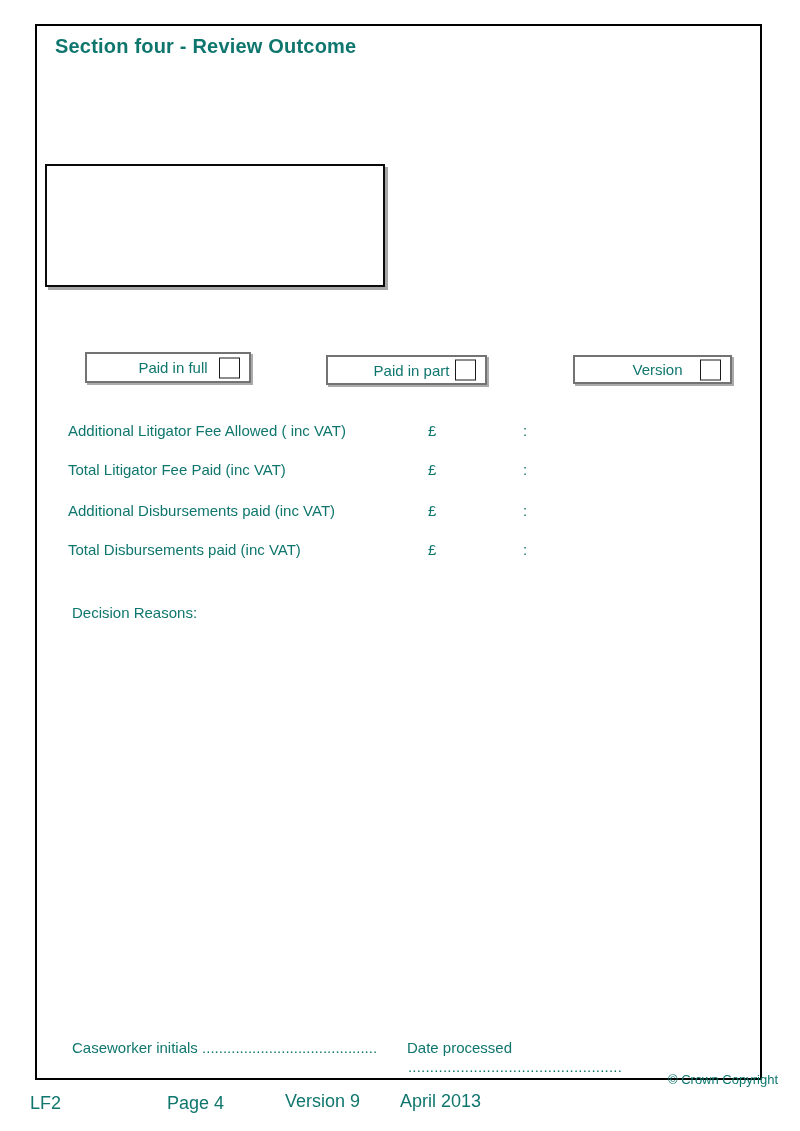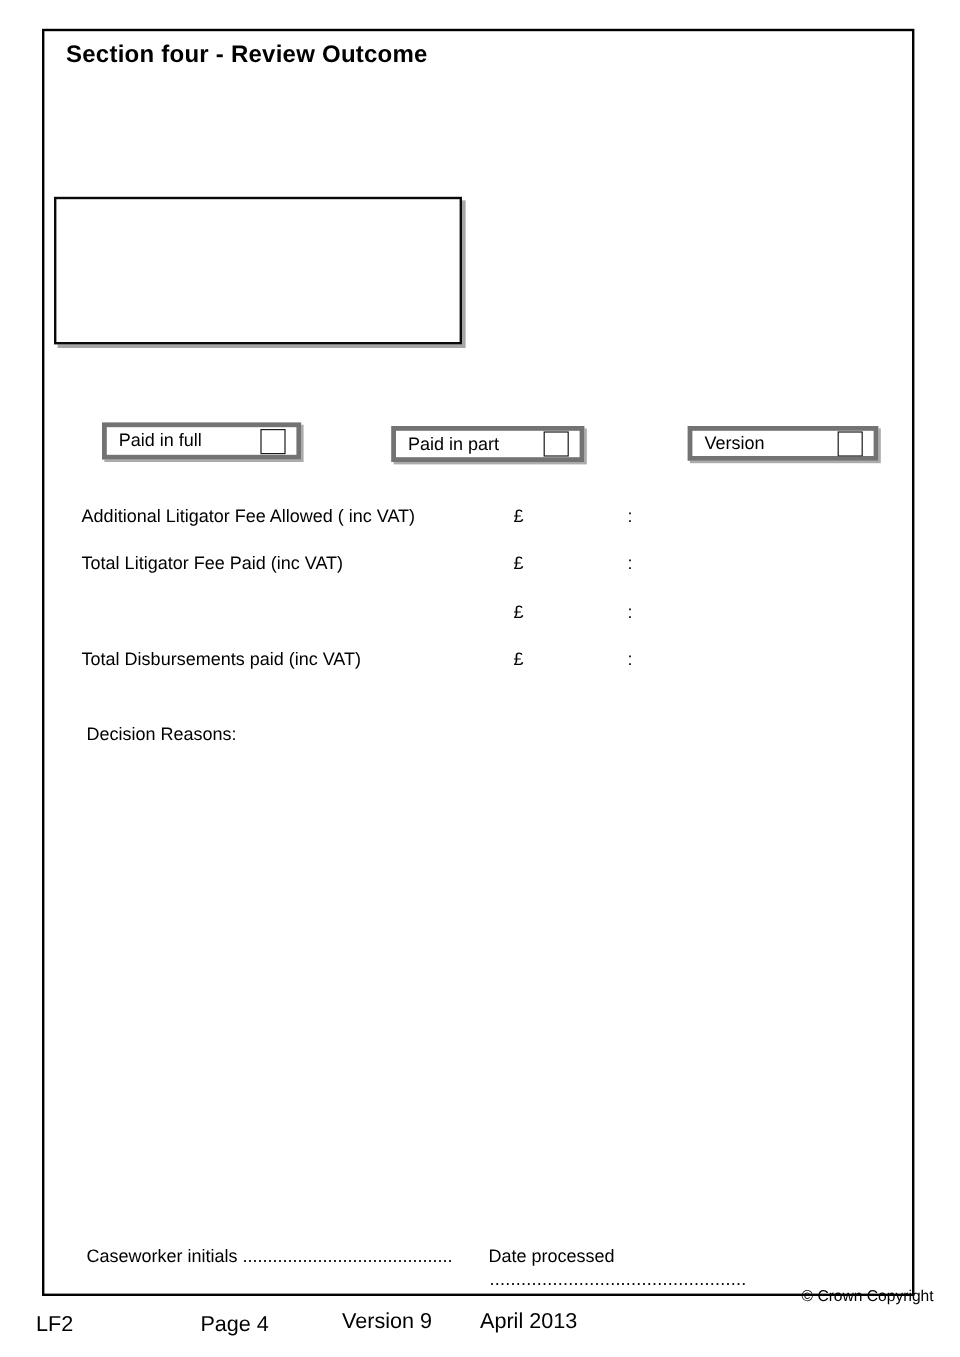--- a/index.html
+++ b/index.html
@@ -6,21 +6,21 @@
     margin: 0;
     padding: 0;
     background: #ffffff;
   }
   .sheet {
     position: relative;
     width: 800px;
     height: 1131px;
     background: #ffffff;
     font-family: "Liberation Sans", "DejaVu Sans", sans-serif;
-    color: #000000;
+    color: #0f766e;
     overflow: hidden;
   }
   .page-border {
     position: absolute;
     left: 35px;
     top: 24px;
     width: 727px;
     height: 1056px;
     border: 2px solid #000000;
     box-sizing: border-box;
@@ -41,26 +41,27 @@
     top: 164px;
     width: 340px;
     height: 123px;
     border: 2px solid #0a0a0a;
     box-sizing: border-box;
     background: #ffffff;
     box-shadow: 3px 3px 0 0 #a6a6a6;
   }
   .option-box {
     position: absolute;
-    border: 4px solid #737373;
+    border: 2px solid #737373;
     box-sizing: border-box;
     background: #ffffff;
     box-shadow: 2px 2px 0 0 #ababab;
     display: flex;
     align-items: center;
+    justify-content: center;
   }
   .option-full    { left: 85px;  top: 352px; width: 166px; height: 31px; }
   .option-part    { left: 326px; top: 355px; width: 161px; height: 30px; }
   .option-refused { left: 573px; top: 355px; width: 159px; height: 29px; }
   .option-label {
     font-size: 15px;
     padding-left: 10px;
     white-space: nowrap;
   }
   .checkbox {
@@ -145,20 +146,21 @@
     <span class="fee-colon">:</span>
   </div>
 
   <div class="fee-row fee-row-1">
     <span class="fee-label">Total Litigator Fee Paid (inc VAT)</span>
     <span class="fee-currency">£</span>
     <span class="fee-colon">:</span>
   </div>
 
   <div class="fee-row fee-row-2">
+    <span class="fee-label">Additional Disbursements paid (inc VAT)</span>
     <span class="fee-currency">£</span>
     <span class="fee-colon">:</span>
   </div>
 
   <div class="fee-row fee-row-3">
     <span class="fee-label">Total Disbursements paid (inc VAT)</span>
     <span class="fee-currency">£</span>
     <span class="fee-colon">:</span>
   </div>
 

